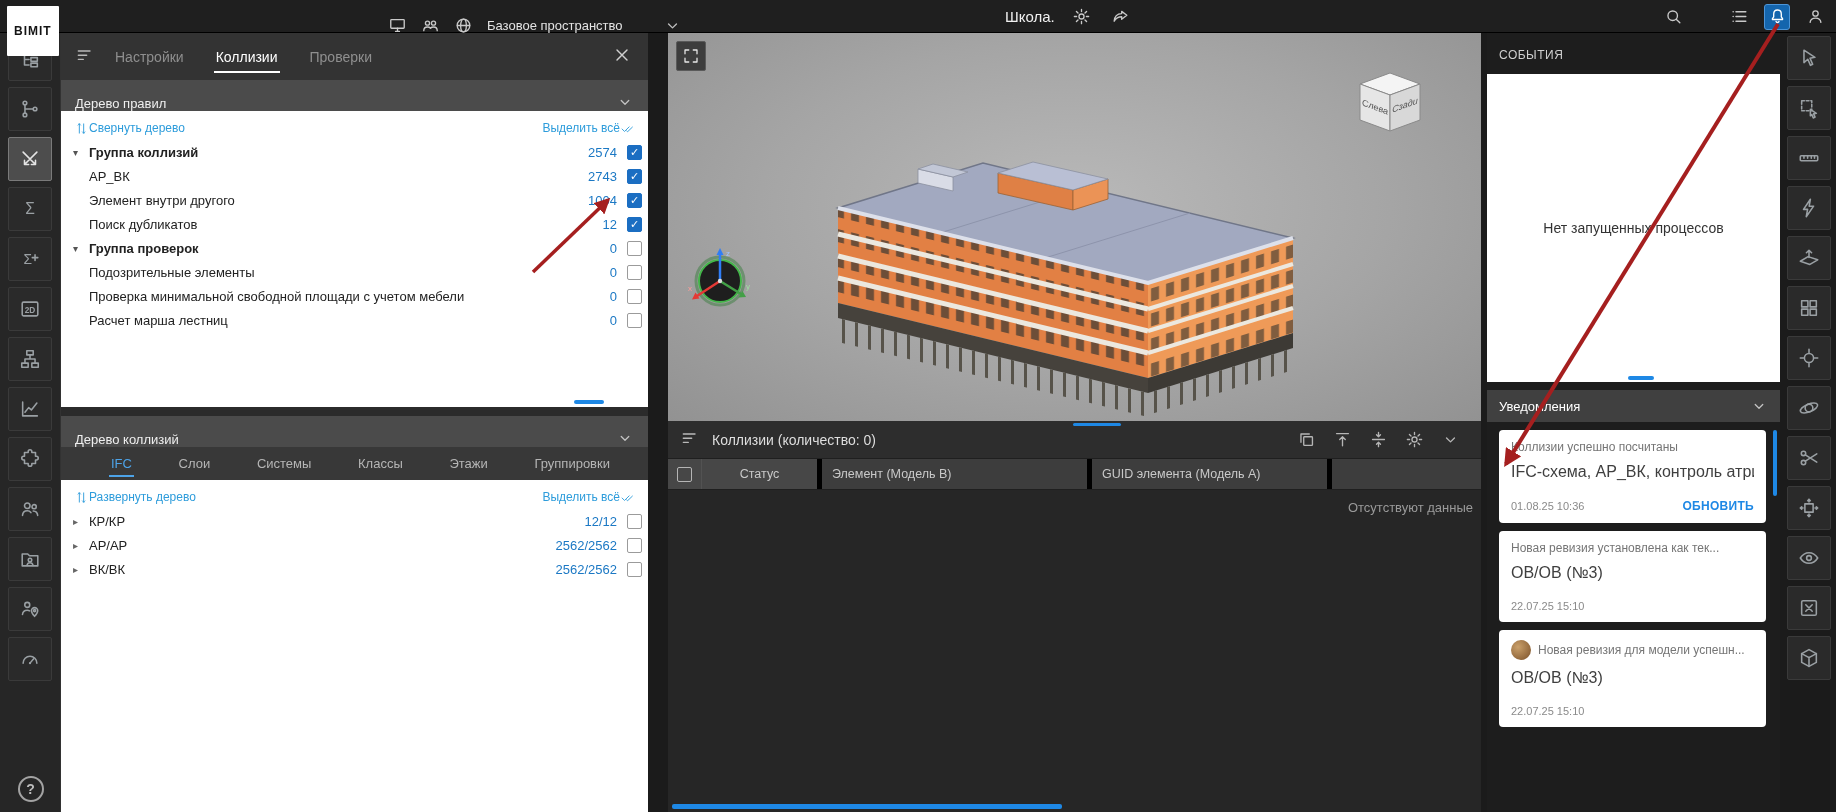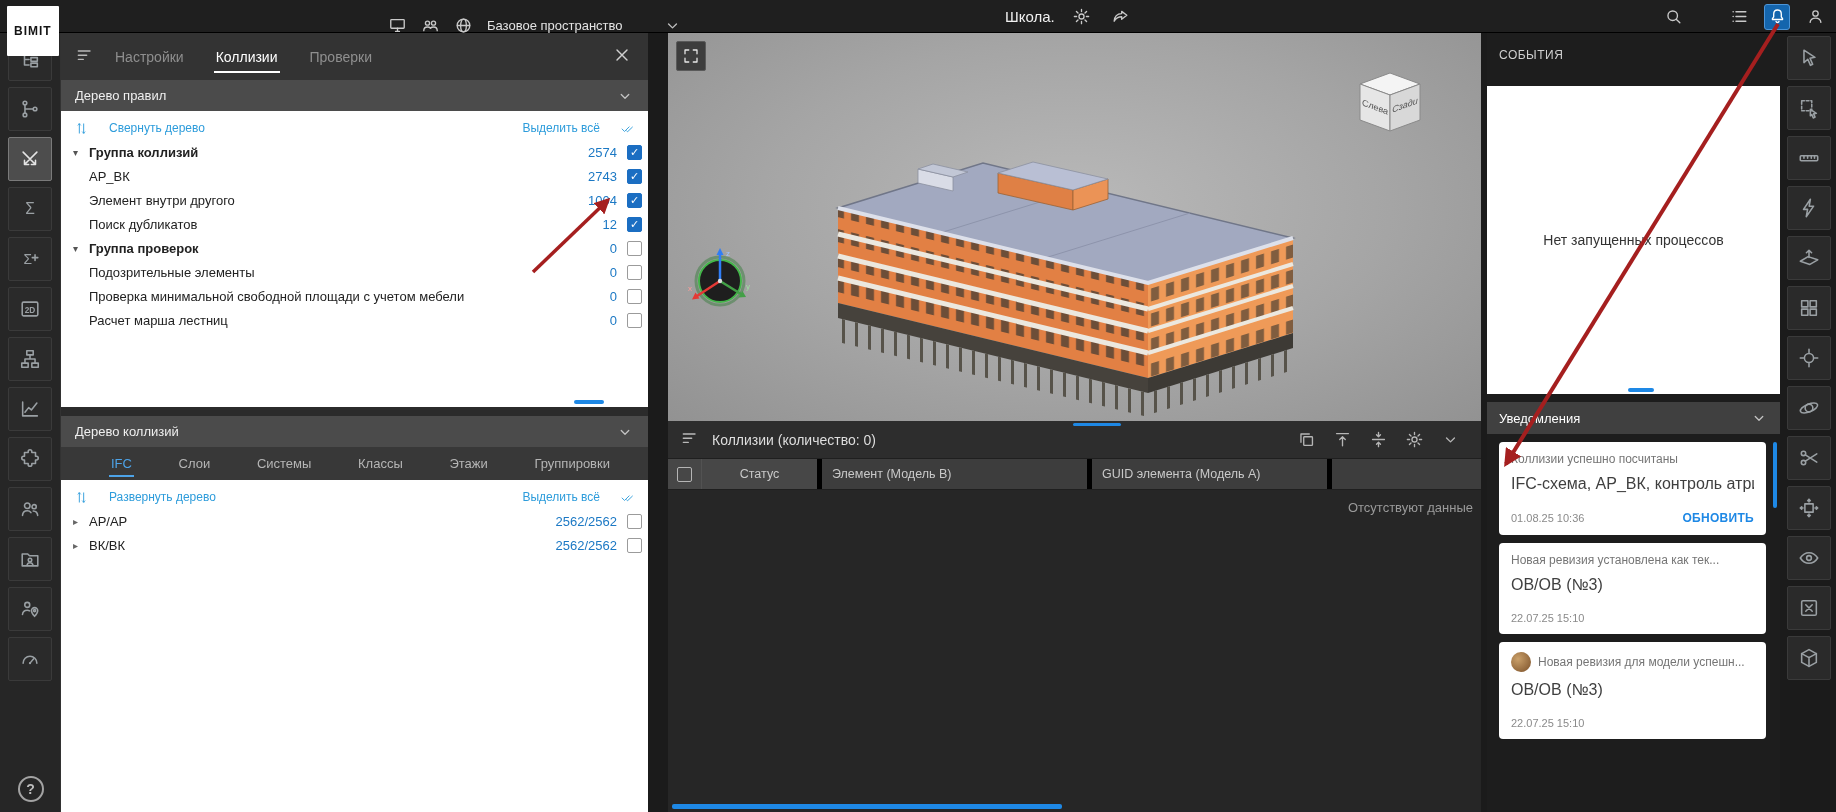--- a/index.html
+++ b/index.html
@@ -43,29 +43,29 @@
               display:flex;flex-direction:column;}
   .panel-tabs{height:47px;background:#333;display:flex;align-items:center;position:relative;padding-left:14px;}
   .picon{width:22px;height:22px;color:#b9b9b9;margin-right:18px;cursor:pointer;}
   .picon svg{width:20px;height:20px;}
   .ptab{height:100%;display:flex;align-items:center;position:relative;margin-right:32px;
         font-size:14px;color:#8f8f8f;cursor:pointer;}
   .ptab.active{color:#fff;}
   .ptab.active::after{content:"";position:absolute;left:-2px;right:-2px;bottom:7px;height:2px;background:#fff;}
   .close-x{position:absolute;right:14px;top:12px;width:22px;height:22px;color:#cfcfcf;cursor:pointer;}
   .close-x svg{width:20px;height:20px;}
-  .tree-header{height:31px;background:#4b4b4b;color:#efefef;display:flex;align-items:center;
+  .tree-header{height:31px;background:#4b4b4b;color:#efefef;display:flex;align-items:flex-end;
                padding:0 14px;font-size:13px;cursor:pointer;}
   .tree-header .chev{margin-left:auto;color:#c3c3c3;width:18px;height:18px;}
   .tree-header.gap{margin-top:9px;}
   .tree-body{background:#fff;position:relative;padding-top:5px;}
   .rules-body{height:296px;}
   .coll-body{flex:1;}
   .links-row{display:flex;align-items:center;height:24px;padding:0 14px;font-size:12px;color:#2d9cdb;}
-  .link{display:flex;align-items:center;gap:21px;cursor:pointer;}
+  .link{display:flex;align-items:center;gap:1px;cursor:pointer;}
   .link svg{width:13px;height:13px;}
   .link.right{margin-left:auto;}
   .trow{display:flex;align-items:center;height:24px;padding:0 6px 0 12px;font-size:13px;color:#222;cursor:pointer;}
   .trow .arrow{width:16px;color:#555;font-size:10px;flex:0 0 auto;}
   .rules-body .trow.group .arrow::before{content:"▾";}
   .coll-body .trow .arrow::before{content:"▸";color:#666;}
   .trow.group .lbl{font-weight:bold;}
   .trow .lbl{white-space:nowrap;overflow:hidden;}
   .trow .cnt{margin-left:auto;color:#1b78c4;padding:0 10px 0 8px;flex:0 0 auto;}
   .cbx{width:15px;height:15px;border:1px solid #9b9b9b;border-radius:2px;background:#fff;flex:0 0 auto;
@@ -110,21 +110,21 @@
   div.cp-th:nth-of-type(3){width:270px;}
   div.cp-th:nth-of-type(4){width:240px;}
   div.cp-th:nth-of-type(5){flex:1;border-right:none;}
   .cp-body{flex:1;position:relative;background:#262626;}
   .empty-msg{position:absolute;top:10px;right:8px;color:#9a9a9a;font-size:13px;}
   .h-scroll{position:absolute;left:4px;bottom:3px;width:390px;height:5px;background:#1e88e5;border-radius:2px;cursor:pointer;}
 
   
   .events-panel{position:absolute;left:1487px;top:33px;width:293px;bottom:0;background:#1d1d1d;
                 display:flex;flex-direction:column;}
-  .ev-title{padding:15px 12px 24px;color:#cfcfcf;font-size:12px;letter-spacing:.5px;}
+  .ev-title{padding:15px 12px 12px;color:#cfcfcf;font-size:12px;letter-spacing:.5px;}
   .ev-header{height:32px;background:#404040;color:#fff;font-size:13px;display:flex;align-items:center;
              padding:0 12px;cursor:pointer;flex:0 0 auto;}
   .ev-header .chev{margin-left:auto;color:#c3c3c3;width:18px;height:18px;}
   .ev-header.gap{margin-top:8px;}
   .ev-white{height:308px;background:#fff;position:relative;flex:0 0 auto;}
   .no-proc{position:absolute;top:146px;left:0;right:0;text-align:center;color:#333;font-size:14px;}
   .ms-proc{left:141px;bottom:2px;width:26px;}
   .notifs{flex:1;position:relative;padding:8px 14px 8px 12px;display:flex;flex-direction:column;gap:8px;overflow:hidden;}
   .v-scroll{position:absolute;right:3px;top:8px;width:4px;height:66px;background:#1e88e5;border-radius:2px;cursor:pointer;}
   .notif-card{background:#fff;border-radius:4px;padding:10px 12px;cursor:pointer;}
@@ -483,20 +483,26 @@
           <span>Выделить всё</span>
           <span>
               <svg viewBox="0 0 24 24" fill="none" stroke="currentColor" stroke-width="1.7" stroke-linecap="round" stroke-linejoin="round">
                 <path d="M2 13l4.5 4.5L15 9M10.5 16.5l1.8 1.3L21 9.5"></path>
               </svg>
             </span>
         </span>
       </div>
       <div>
 
+          <div class="trow">
+            <span class="arrow"></span>
+            <span class="lbl">КР/КР</span>
+            <span class="cnt">12/12</span>
+            <span class="cbx"></span>
+          </div>
 
           <div class="trow">
             <span class="arrow"></span>
             <span class="lbl">АР/АР</span>
             <span class="cnt">2562/2562</span>
             <span class="cbx"></span>
           </div>
 
           <div class="trow">
             <span class="arrow"></span>

